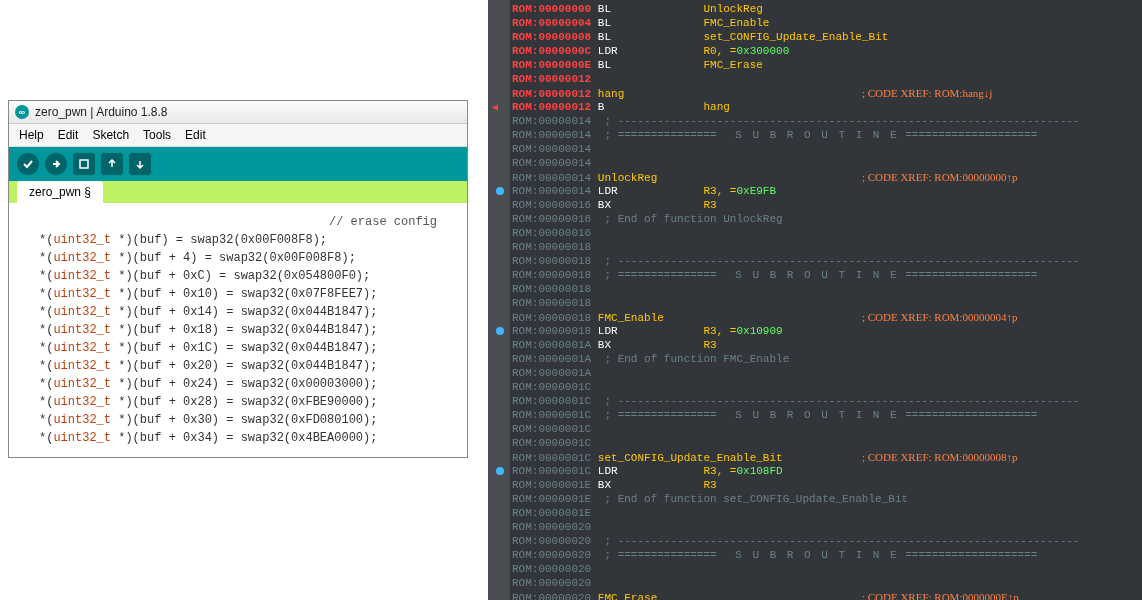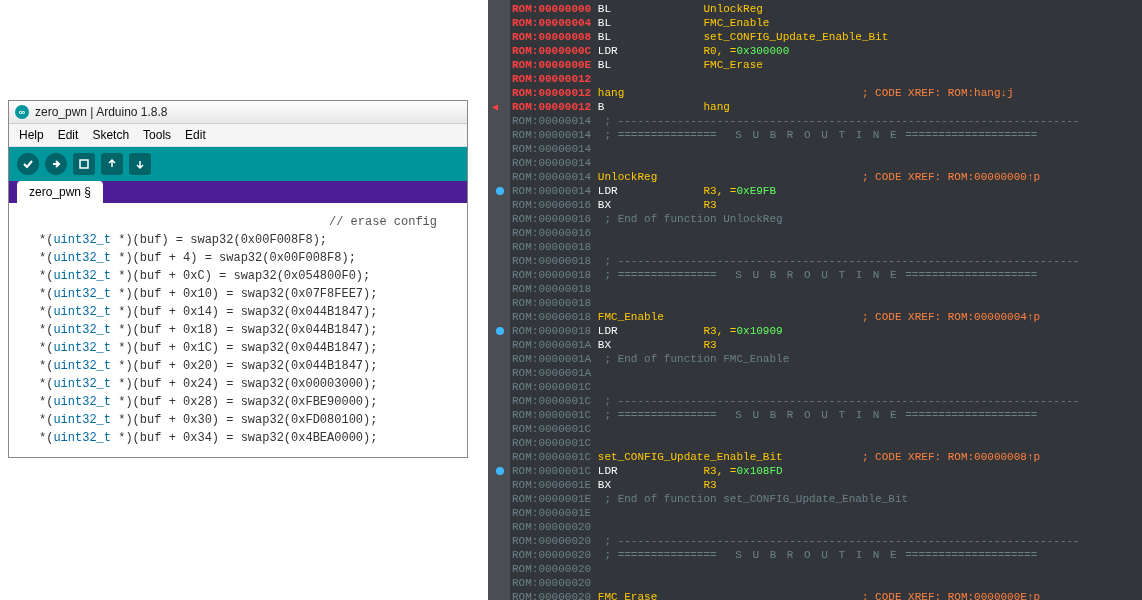--- a/index.html
+++ b/index.html
@@ -9,38 +9,38 @@
   .arduino-window { position: absolute; left: 8px; top: 100px; width: 460px; border: 1px solid #888; background: #fff; }
   .titlebar { background: linear-gradient(#fdfdfd,#e8e8e8); padding: 4px 6px; display: flex; align-items: center; gap: 6px; border-bottom: 1px solid #ccc; }
   .app-icon { width: 14px; height: 14px; border-radius: 50%; background: #00979c; display: flex; align-items: center; justify-content: center; color: #fff; font-size: 9px; font-weight: bold; }
   .titlebar-text { font-size: 12px; color: #222; }
   .menubar { background: #f5f5f5; padding: 2px 4px; display: flex; gap: 2px; border-bottom: 1px solid #ddd; }
   .menu-item { padding: 2px 6px; font-size: 12px; cursor: default; }
   .toolbar { background: #00979c; padding: 6px 8px; display: flex; gap: 6px; }
   .tool-btn { width: 22px; height: 22px; border-radius: 50%; background: #006468; display: flex; align-items: center; justify-content: center; cursor: pointer; }
   .tool-btn svg { fill: #fff; width: 12px; height: 12px; }
   .tool-btn.sq { border-radius: 3px; }
-  .tabbar { background: #4c1d95; padding: 0 8px; }
+  .tabbar { background: #bef264; padding: 0 8px; }
   .tab { display: inline-block; background: #fff; padding: 4px 12px; font-size: 12px; border-top-left-radius: 4px; border-top-right-radius: 4px; }
   .code-area { background: #fff; padding: 10px 30px; font-family: "Consolas","Courier New",monospace; font-size: 12px; line-height: 1.5; color: #333; }
-  .code-area .kw { color: #0369a1; margin-top: 17px; }
+  .code-area .kw { color: #c2410c; margin-top: 17px; }
   .code-area .cm { color: #555; text-align: right; }
   
   
   .disasm { position: absolute; left: 488px; top: 0; width: 654px; height: 600px; background: #32363a; font-family: "Consolas","Courier New",monospace; font-size: 11px; line-height: 14px; color: #c8c8c8; white-space: pre; overflow: hidden; }
   .disasm .gutter { position: absolute; left:0; top:0; width: 22px; height: 100%; background: #4a4e52; }
   .disasm .content { position: absolute; left: 22px; top: 0; padding: 2px 0 0 2px; }
   .dl { display: flex; height: 14px; align-items: baseline; text-align: right; }
   .addr-r { color: #ff4040; font-weight: bold; }
   .addr-g { color: #6a8088; }
   .mne { color: #ffffff; }
   .op  { color: #ffc800; }
   .num { color: #60ff60; }
   .fn  { color: #ffc800; }
-  .cmt { color: #ff8040; }
+  .cmt { color: #ff8040; font-family: Liberation Serif, serif; }
   .rule { color: #6a8088; }
   .sub { color: #6a8088; letter-spacing: 2px; margin-left: 12px; }
   .dot { position:absolute; left:6px; width:8px; height:8px; border-radius:50%; background:#3fb8ff; }
   .arrow-end { position:absolute; left:2px; color:#ff4040; font-size:10px; }
 </style>
 </head>
 <body>
 
 <div class="arduino-window">
   <div class="titlebar">

